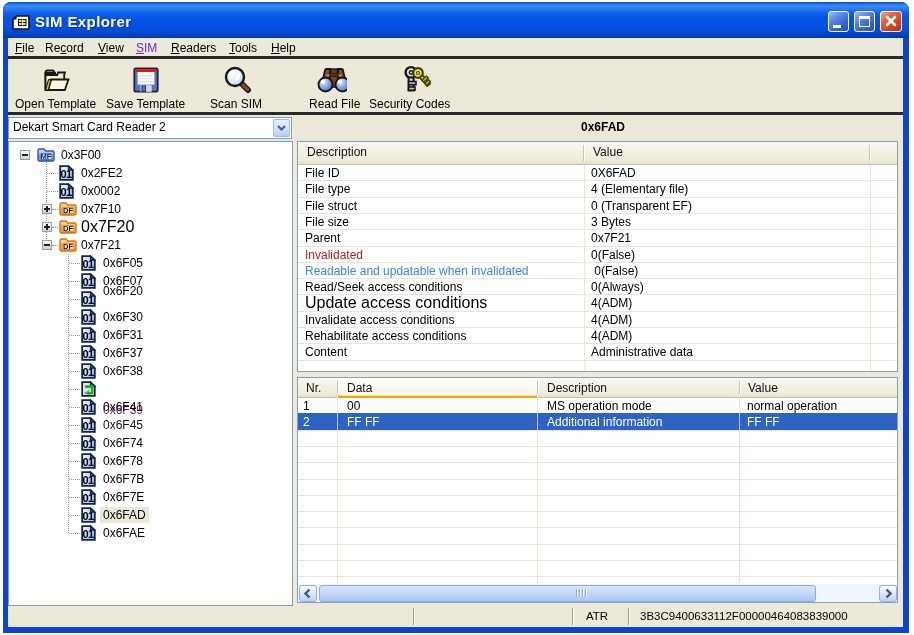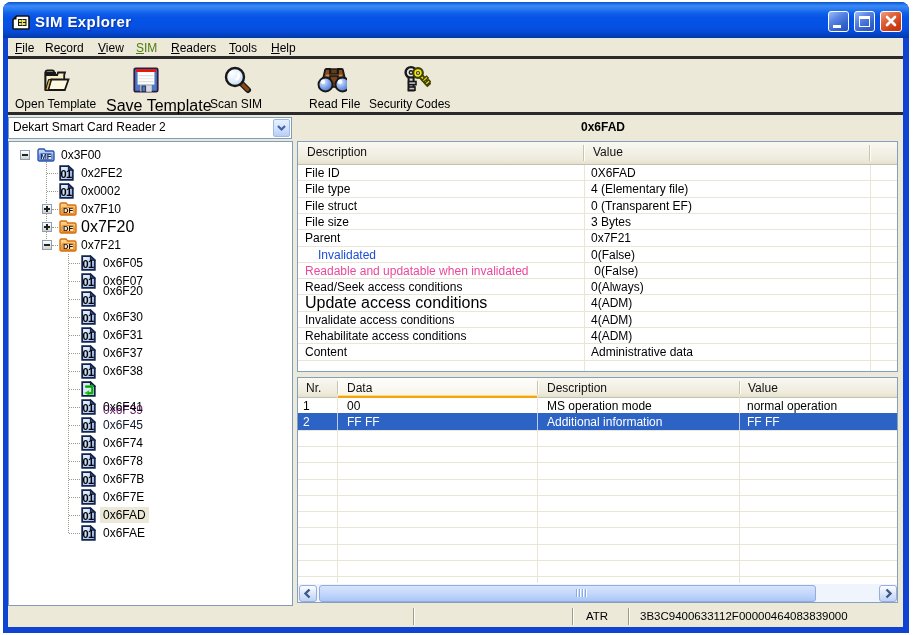--- a/index.html
+++ b/index.html
@@ -32,21 +32,21 @@
 <div class="abs" style="left:880px;top:11px;width:22px;height:21px;border-radius:3px;border:1px solid #fff;box-sizing:border-box;background:linear-gradient(145deg,#f0a080 0%,#e2633c 35%,#cc3a14 75%,#c03410 100%);">
   <svg width="20" height="19">
       <path d="M6,5 L14,13 M14,5 L6,13" stroke="#fff" stroke-width="2.6" stroke-linecap="round"></path>
     </svg></div>
 
 <div class="abs" style="left:8px;top:38px;width:895px;height:589px;background:#ece9d8;"></div>
 
 <div class="abs" style="left:15px;top:41px;font-size:12px;color:#000"><u>F</u>ile</div>
 <div class="abs" style="left:45px;top:41px;font-size:12px;color:#000">Re<u>c</u>ord</div>
 <div class="abs" style="left:98px;top:41px;font-size:12px;color:#000"><u>V</u>iew</div>
-<div class="abs" style="left:136px;top:41px;font-size:12px;color:#4d7c0f"><u>S</u>IM</div>
+<div class="abs" style="left:136px;top:41px;font-size:12px;color:#6d28d9"><u>S</u>IM</div>
 <div class="abs" style="left:171px;top:41px;font-size:12px;color:#000"><u>R</u>eaders</div>
 <div class="abs" style="left:229px;top:41px;font-size:12px;color:#000"><u>T</u>ools</div>
 <div class="abs" style="left:271px;top:41px;font-size:12px;color:#000"><u>H</u>elp</div>
 
 <div class="abs" style="left:8px;top:56px;width:895px;height:2.5px;background:#2a2a2a"></div>
 <div class="abs" style="left:8px;top:112px;width:895px;height:2.5px;background:#2a2a2a"></div>
 
 <svg width="28" height="26" viewBox="0 0 28 26" style="position:absolute;left:43px;top:67px">
 <path d="M2.5,5.5 Q2.5,3.5 4.5,3.5 L9.5,3.5 Q10.8,3.5 11.2,4.8 L11.8,6.5 L2.5,6.5 Z" fill="#f5e3ae" stroke="#181818" stroke-width="1.8"></path>
 <path d="M2.5,23 L2.5,6 L12,6 L12,8.5 L2.5,8.5" fill="#eeca72" stroke="#181818" stroke-width="1.8"></path>
@@ -112,21 +112,21 @@
 <circle cx="17" cy="9" r="1.5" fill="#ece9d8" stroke-width="1.2"></circle>
 <g transform="rotate(-42 17 9)">
 <rect x="15.2" y="13.5" width="3.6" height="11.5" fill="#f4ec10" stroke-width="1.8"></rect>
 <rect x="15.2" y="17" width="6" height="2.6" fill="#ecdc0c" stroke-width="1.4"></rect>
 <rect x="15.2" y="21.2" width="5.2" height="2.6" fill="#ecdc0c" stroke-width="1.4"></rect>
 </g>
 </g>
 </svg>
 
 <div class="abs" style="left:15px;top:97px;font-size:12px;color:#000">Open Template</div>
-<div class="abs" style="left:106px;top:97px;font-size:16px;color:#000">Save Template</div>
+<div class="abs" style="left:106px;top:97px;font-size:12px;color:#000">Save Template</div>
 <div class="abs" style="left:210px;top:97px;font-size:12px;color:#000">Scan SIM</div>
 <div class="abs" style="left:309px;top:97px;font-size:12px;color:#000">Read File</div>
 <div class="abs" style="left:369px;top:97px;font-size:12px;color:#000">Security Codes</div>
 
 <div class="abs" style="left:8px;top:117px;width:284px;height:22px;border:1px solid #7f9db9;background:#fff;box-sizing:border-box"></div>
 <div class="abs" style="left:13px;top:120px;font-size:12px;color:#000">Dekart Smart Card Reader 2</div>
 <div class="abs" style="left:273px;top:119px;width:17px;height:18px;border:1px solid #9dbbe8;border-radius:2px;background:linear-gradient(180deg,#e9f1fd,#cfdffb 60%,#b8cdf5);box-sizing:border-box">
 <svg width="15" height="16">
       <path d="M4,6 L7.5,9.5 L11,6" fill="none" stroke="#3c62b0" stroke-width="2.2"></path>
     </svg></div>
@@ -458,23 +458,23 @@
 <div style="position:absolute;left:305px;top:165.0px;height:16px;line-height:16px;font-size:12px;color:#000">File ID</div>
 <div style="position:absolute;left:591px;top:165.0px;height:16px;line-height:16px;font-size:12px;color:#000">0X6FAD</div>
 <div style="position:absolute;left:305px;top:181.3px;height:16px;line-height:16px;font-size:12px;color:#000">File type</div>
 <div style="position:absolute;left:591px;top:181.3px;height:16px;line-height:16px;font-size:12px;color:#000">4 (Elementary file)</div>
 <div style="position:absolute;left:305px;top:197.6px;height:16px;line-height:16px;font-size:12px;color:#000">File struct</div>
 <div style="position:absolute;left:591px;top:197.6px;height:16px;line-height:16px;font-size:12px;color:#000">0 (Transparent EF)</div>
 <div style="position:absolute;left:305px;top:213.9px;height:16px;line-height:16px;font-size:12px;color:#000">File size</div>
 <div style="position:absolute;left:591px;top:213.9px;height:16px;line-height:16px;font-size:12px;color:#000">3 Bytes</div>
 <div style="position:absolute;left:305px;top:230.2px;height:16px;line-height:16px;font-size:12px;color:#000">Parent</div>
 <div style="position:absolute;left:591px;top:230.2px;height:16px;line-height:16px;font-size:12px;color:#000">0x7F21</div>
-<div style="position:absolute;left:318px;top:246.5px;height:16px;line-height:16px;font-size:12px;color:#1d4ed8">Invalidated</div>
+<div style="position:absolute;left:305px;top:246.5px;height:16px;line-height:16px;font-size:12px;color:#b91c1c">Invalidated</div>
 <div style="position:absolute;left:591px;top:246.5px;height:16px;line-height:16px;font-size:12px;color:#000">0(False)</div>
-<div style="position:absolute;left:305px;top:262.8px;height:16px;line-height:16px;font-size:12px;color:#ec4899">Readable and updatable when invalidated</div>
+<div style="position:absolute;left:305px;top:262.8px;height:16px;line-height:16px;font-size:12px;color:#3b82f6">Readable and updatable when invalidated</div>
 <div style="position:absolute;left:591px;top:262.8px;height:16px;line-height:16px;font-size:12px;color:#000">&nbsp;0(False)</div>
 <div style="position:absolute;left:305px;top:279.1px;height:16px;line-height:16px;font-size:12px;color:#000">Read/Seek access conditions</div>
 <div style="position:absolute;left:591px;top:279.1px;height:16px;line-height:16px;font-size:12px;color:#000">0(Always)</div>
 <div style="position:absolute;left:305px;top:295.4px;height:16px;line-height:16px;font-size:16px;color:#000">Update access conditions</div>
 <div style="position:absolute;left:591px;top:295.4px;height:16px;line-height:16px;font-size:12px;color:#000">4(ADM)</div>
 <div style="position:absolute;left:305px;top:311.7px;height:16px;line-height:16px;font-size:12px;color:#000">Invalidate access conditions</div>
 <div style="position:absolute;left:591px;top:311.7px;height:16px;line-height:16px;font-size:12px;color:#000">4(ADM)</div>
 <div style="position:absolute;left:305px;top:328.0px;height:16px;line-height:16px;font-size:12px;color:#000">Rehabilitate access conditions</div>
 <div style="position:absolute;left:591px;top:328.0px;height:16px;line-height:16px;font-size:12px;color:#000">4(ADM)</div>
 <div style="position:absolute;left:305px;top:344.3px;height:16px;line-height:16px;font-size:12px;color:#000">Content</div>

